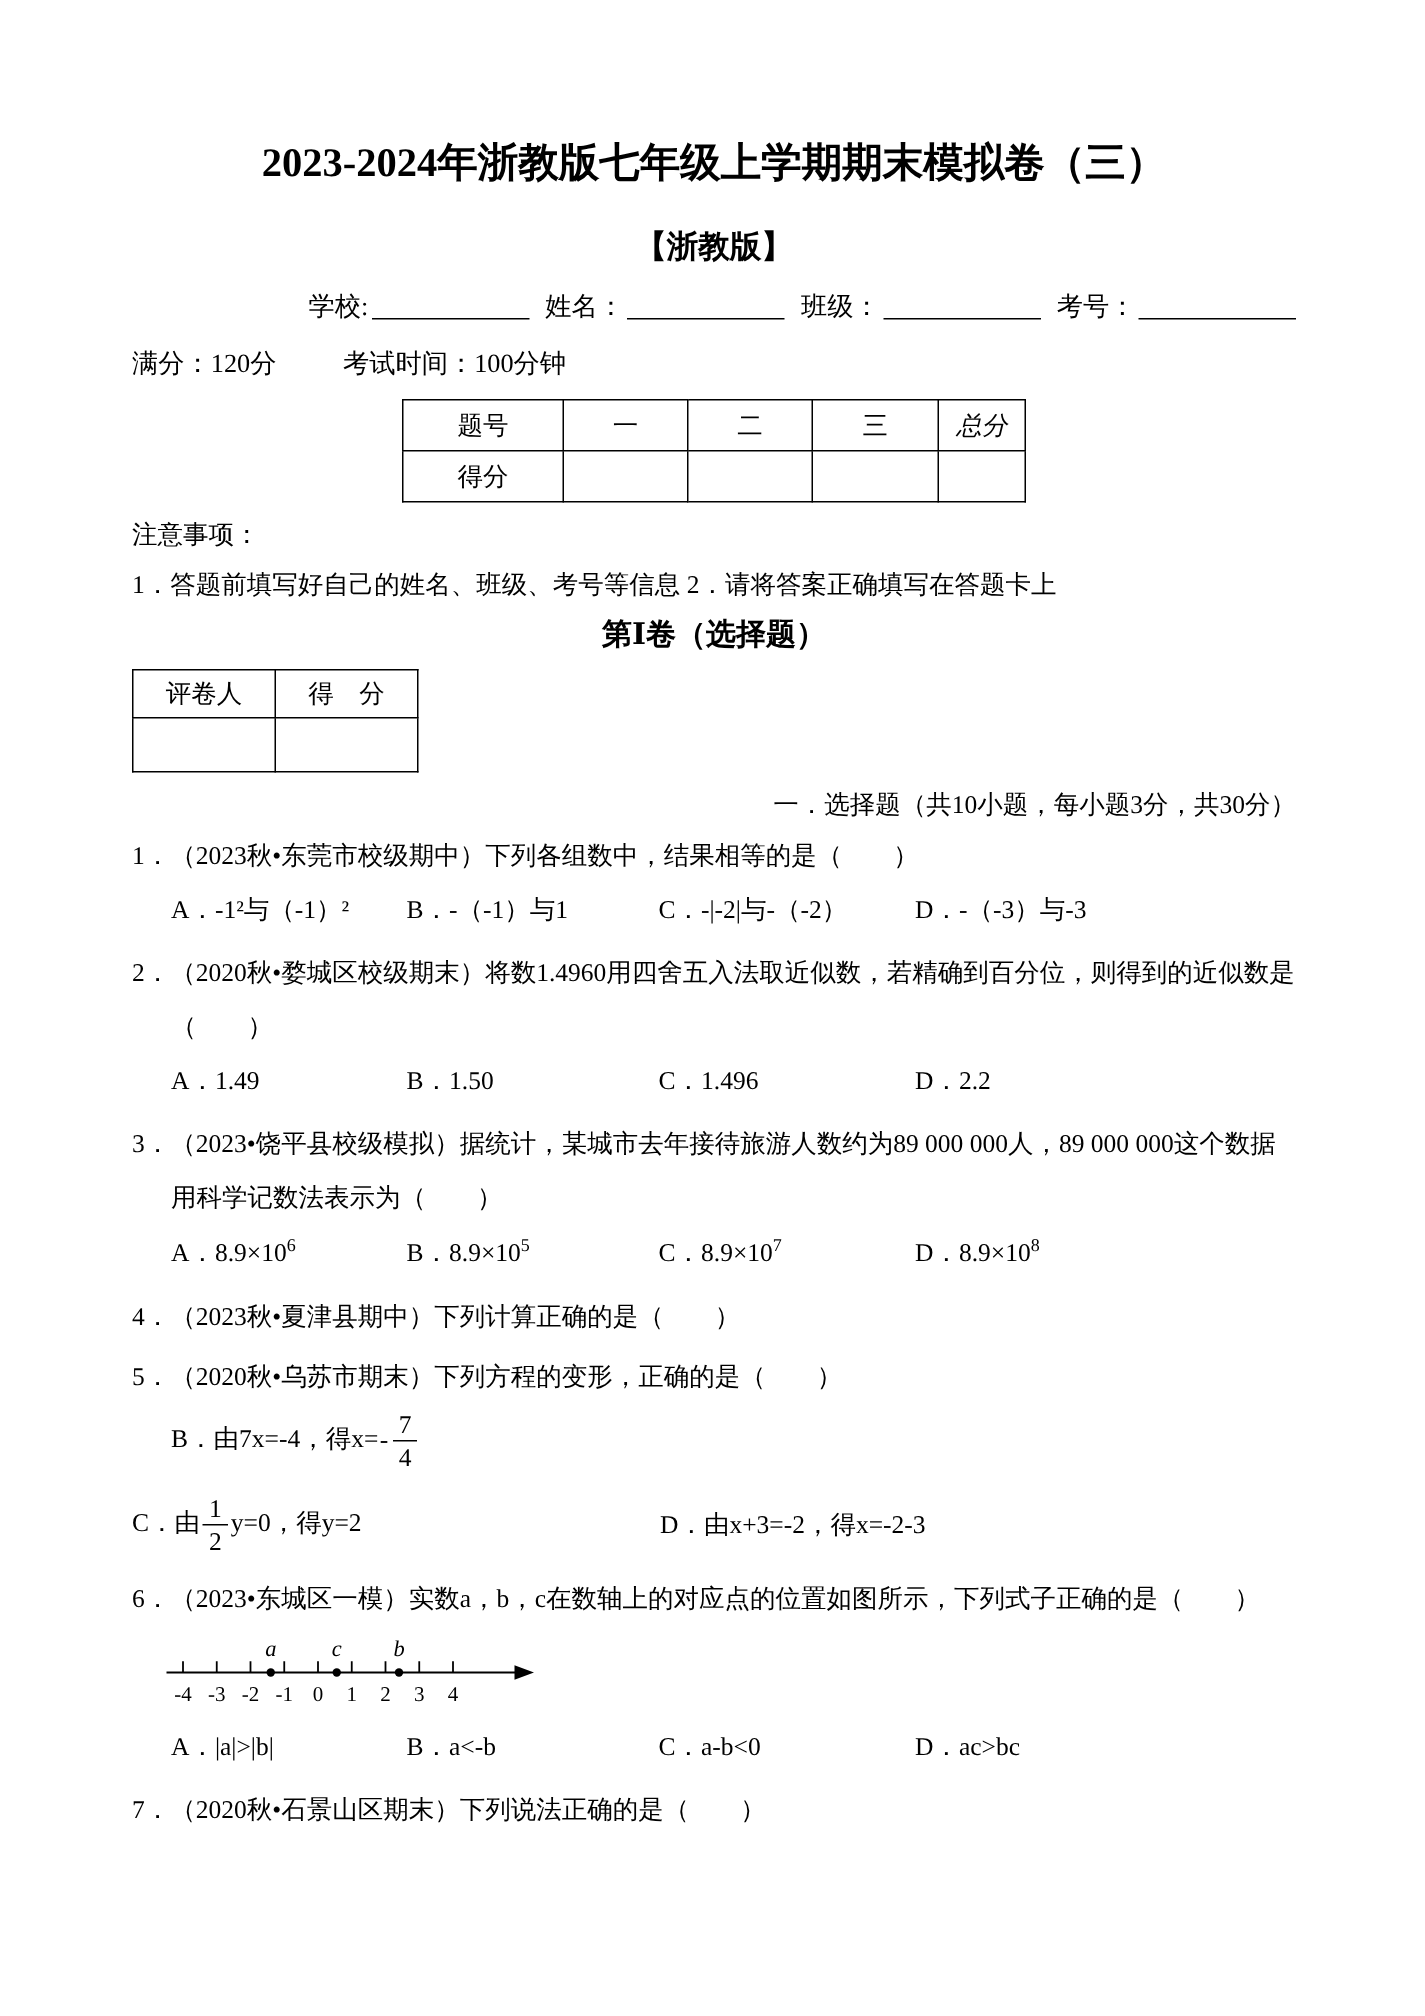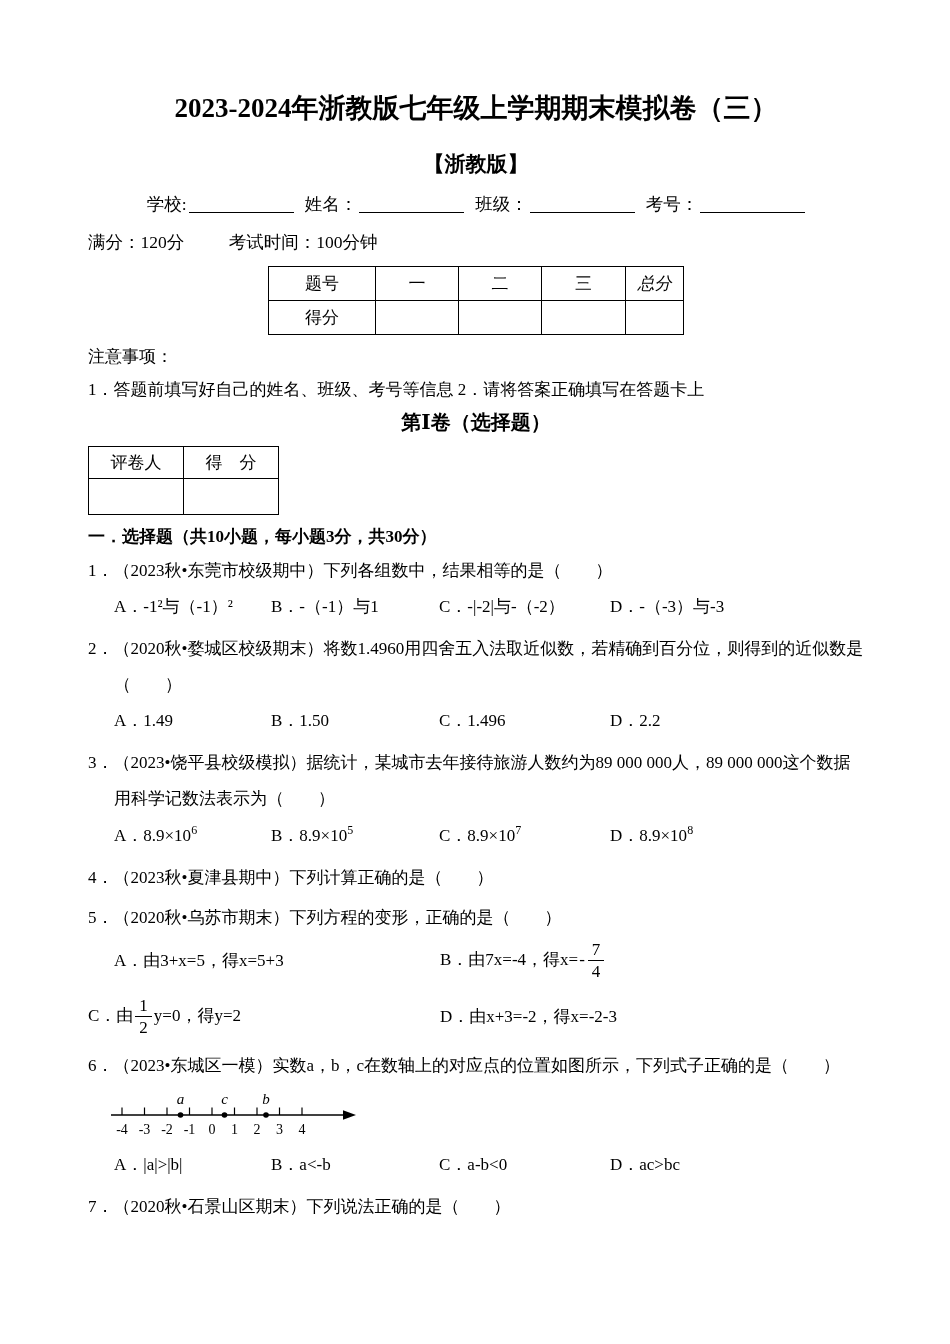--- a/index.html
+++ b/index.html
@@ -9,21 +9,21 @@
     background: #ffffff; color: #000000;
     font-family: "Liberation Serif", "DejaVu Serif", serif;
     font-size: 17px;
     overflow: hidden;
   }
   .page { padding: 90px 86px 0 88px; }
 
   .title { font-size: 27px; font-weight: 700; text-align: center; margin: 0 0 24px 0; }
   .edition { font-size: 21px; font-weight: 700; text-align: center; margin: 0 0 14px 0; }
 
-  .fields { text-align: center; margin: 0 0 14px 0; white-space: nowrap; font-size: 17.5px; }
+  .fields { text-align: right; margin: 0 0 14px 0; white-space: nowrap; font-size: 17.5px; }
   .blank {
     display: inline-block; width: 105px; height: 0;
     border-bottom: 1px solid #000; vertical-align: -3px;
     margin: 0 11px 0 2px;
   }
   .blank.last { margin-right: 0; }
 
   .scoreline { text-align: left; margin: 0 0 12px 0; font-size: 17.5px; }
   .scoreline .t2 { margin-left: 40px; }
 
@@ -34,21 +34,21 @@
   .notes-title { margin: 4px 0 10px 0; }
   .notes-line  { margin: 0 0 6px 0; }
 
   .section-title { font-size: 20px; font-weight: 700; text-align: center; margin: 8px 0 10px 0; }
 
   table.grader-table { border-collapse: collapse; margin: 0 0 10px 0; }
   table.grader-table td { border: 1px solid #000; width: 95px; text-align: center; padding: 0; font-size: 17px; }
   table.grader-table tr.hdr td { height: 32px; margin-left: 34px; }
   table.grader-table tr.emp td { height: 36px; }
 
-  .part-heading { font-weight: 700; margin: 4px 0 6px 0; }
+  .part-heading { font-weight: 400; margin: 4px 0 6px 0; text-align: right; }
 
   .question { margin: 0; }
   .q-text  { margin: 6px 0 2px 0; line-height: 2.0; padding-left: 26px; text-indent: -26px; }
   .q-line2 { margin: 0 0 2px 26px; line-height: 2.0; }
   .opts { margin: 0 0 8px 26px; line-height: 2.0; }
   .grid4 { display: grid; grid-template-columns: 157px 168px 171px auto; }
   .grid2 { display: grid; grid-template-columns: 326px auto; align-items: center; }
   .grid2.cd { margin-left: 0; grid-template-columns: 352px auto; }
 
   .frac { display: inline-block; vertical-align: middle; text-align: center; line-height: 1.15; margin: 3px 2px; }
@@ -151,21 +151,20 @@
     </div>
   </div>
 
   <div class="question">
     <p class="q-text">4．（2023秋•夏津县期中）下列计算正确的是（　　）</p>
   </div>
 
   <div class="question">
     <p class="q-text">5．（2020秋•乌苏市期末）下列方程的变形，正确的是（　　）</p>
     <div class="opts grid2">
-      <span>A．由3+x=5，得x=5+3</span>
       <span><span>B．由7x=-4，得x=</span><span class="minus">-</span><span class="frac"><span class="num">7</span><span class="den">4</span></span></span>
     </div>
     <div class="opts grid2 cd">
       <span><span>C．由</span><span class="frac"><span class="num">1</span><span class="den">2</span></span><span>y=0，得y=2</span></span>
       <span>D．由x+3=-2，得x=-2-3</span>
     </div>
   </div>
 
   <div class="question">
     <p class="q-text">6．（2023•东城区一模）实数a，b，c在数轴上的对应点的位置如图所示，下列式子正确的是（　　）</p>

